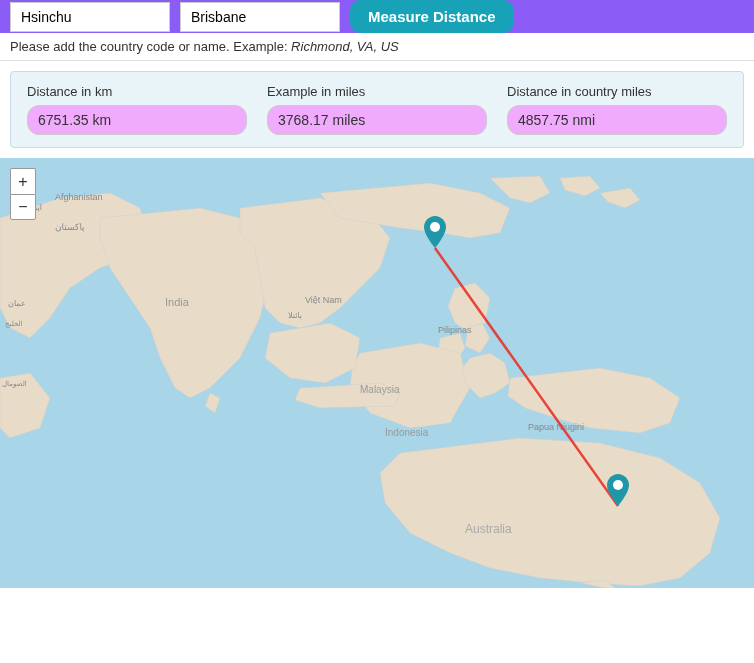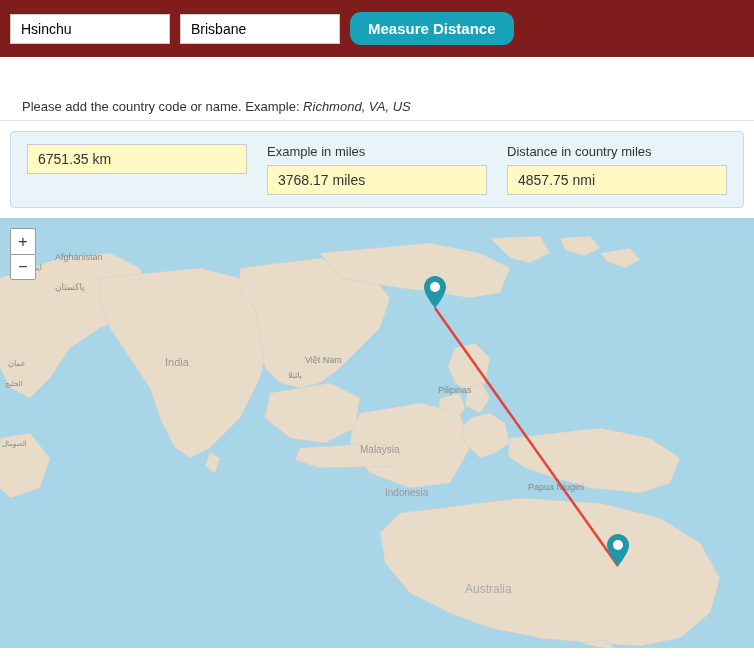--- a/index.html
+++ b/index.html
@@ -1,21 +1,21 @@
 <!DOCTYPE html>
 <html><head>
   <meta charset="utf-8">
   <style>
     * { box-sizing: border-box; margin: 0; padding: 0; }
     body { font-family: Arial, sans-serif; font-size: 14px; background: #fff; width: 754px; }
 
     
     .header-bar {
-      background: #7f1d1d;
-      padding: 12px 10px;
+      background: #8b5cf6;
+      padding: 0 10px;
       display: flex;
       align-items: center;
       gap: 10px;
     }
     .city-input {
       border: 1px solid #ccc;
       padding: 6px 10px;
       font-size: 14px;
       width: 160px;
       background: #fff;
@@ -27,25 +27,24 @@
       padding: 8px 18px;
       font-size: 15px;
       font-weight: bold;
       cursor: pointer;
       border-radius: 11px;
     }
 
     
     .notice-bar {
       background: #fff;
-      padding: 6px 22px;
+      padding: 6px 10px;
       font-size: 13px;
       color: #333;
       border-bottom: 1px solid #e0e0e0;
-      margin-top: 36px;
     }
     .notice-bar em { font-style: italic; }
 
     
     .results-box {
       background: #e8f4f8;
       border: 1px solid #c5dce8;
       margin: 10px;
       padding: 12px 16px;
       border-radius: 4px;
@@ -56,26 +55,26 @@
     }
     .result-col {
       flex: 1;
     }
     .result-label {
       font-size: 13px;
       color: #333;
       margin-bottom: 6px;
     }
     .result-value {
-      background: #fef9c3;
+      background: #f0abfc;
       border: 1px solid #ccc;
       padding: 6px 10px;
       font-size: 14px;
       color: #333;
-      border-radius: 0;
+      border-radius: 12px;
     }
 
     
     .map-container {
       position: relative;
       width: 754px;
       height: 430px;
       overflow: hidden;
       background: #a8d5e8;
     }
@@ -127,20 +126,21 @@
   <button class="measure-btn">Measure Distance</button>
 </div>
 
 <div class="notice-bar">
   <span>Please add the country code or name. Example: </span><em>Richmond, VA, US</em>
 </div>
 
 <div class="results-box">
   <div class="results-row">
     <div class="result-col">
+      <div class="result-label">Distance in km</div>
       <div class="result-value">6751.35 km</div>
     </div>
     <div class="result-col">
       <div class="result-label">Example in miles</div>
       <div class="result-value">3768.17 miles</div>
     </div>
     <div class="result-col">
       <div class="result-label">Distance in country miles</div>
       <div class="result-value">4857.75 nmi</div>
     </div>

